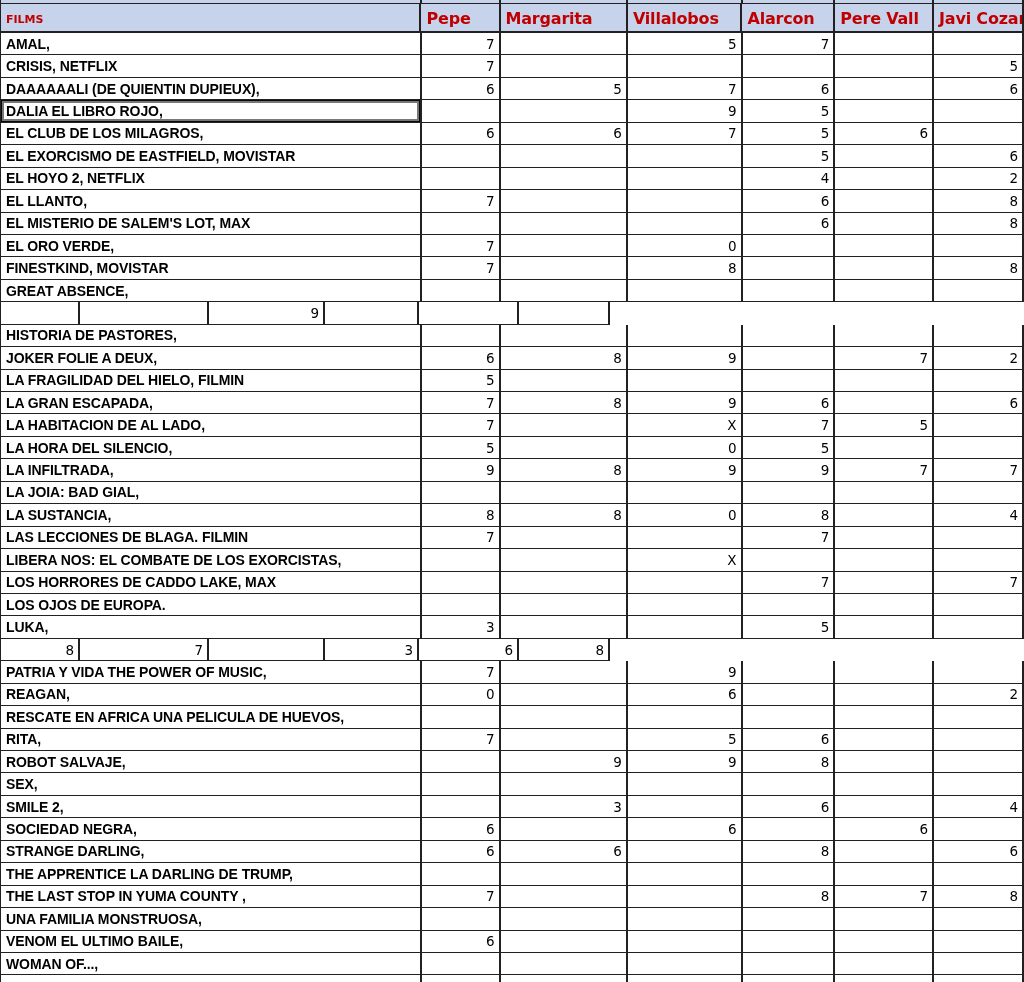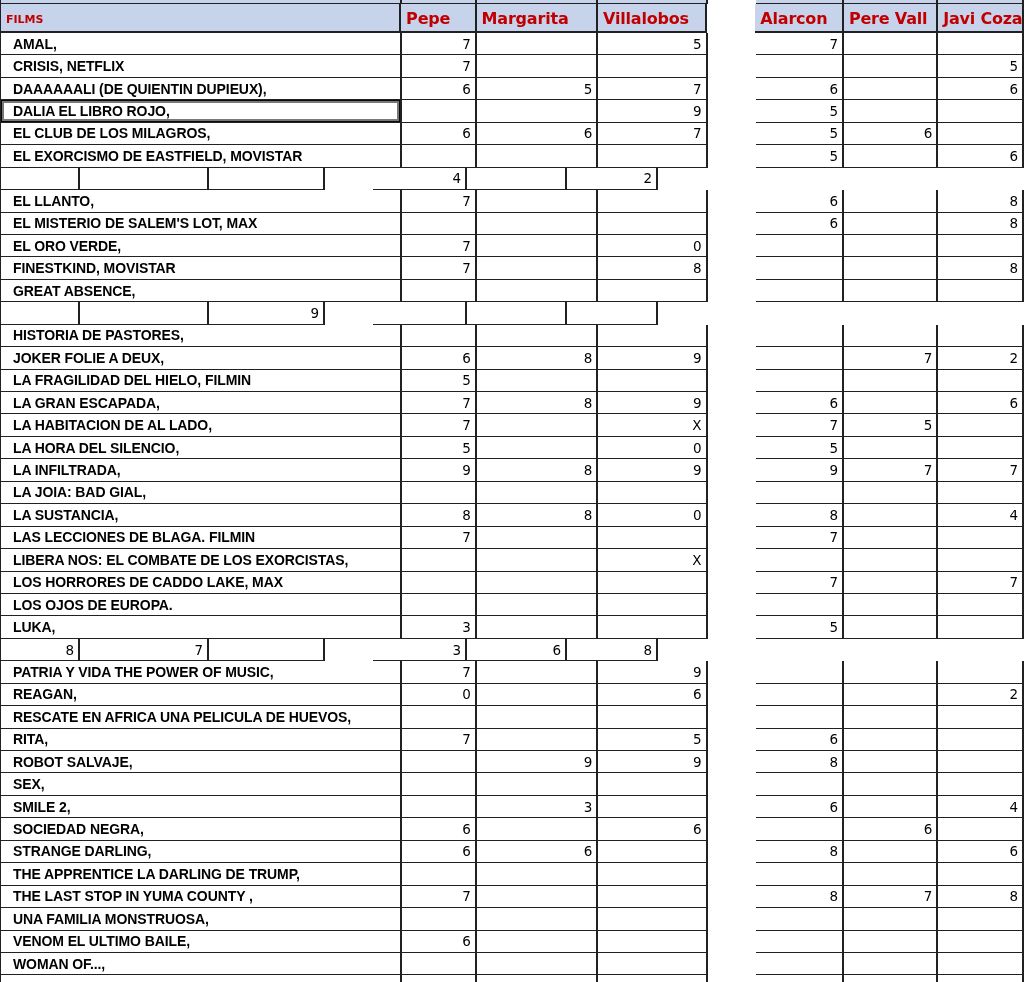--- a/index.html
+++ b/index.html
@@ -22,21 +22,21 @@
     overflow:hidden;white-space:nowrap;
     display:flex;align-items:center;
     background:#fff;
   }
   .row .cell:first-child{border-left:1.5px solid var(--grid);}
   
   .title-col{width:427px;}
   .c0{width:80px;}
   .c1{width:129px;}
   .c2{width:116px;}
-  .c3{width:94px;margin-left:48px;}
+  .c3{width:94px;}
   .c4{width:100px;}
   .c5{width:91px;}
   
   .sliver-row{height:4px;}
   .sliver-row .cell{background:var(--header-bg);border-bottom:1px solid var(--grid);}
   
   .header-row{height:29px;}
   .header-row .cell{
     background:var(--header-bg);
     color:var(--header-red);
@@ -48,21 +48,21 @@
     letter-spacing:-0.2px;
     border-bottom:2px solid var(--grid);
   }
   .header-row .films-cell{font-size:11px;padding-bottom:5px;letter-spacing:0;}
   
   .data-row{height:22.45px;}
   .title-cell{
     font-weight:bold;
     font-size:14px;
     color:#000;
-    padding-left:12px;
+    padding-left:5px;
     letter-spacing:-0.1px;
   }
   .score-cell{
     justify-content:flex-end;
     padding-right:4px;
     font-family:"DejaVu Sans","Liberation Sans",sans-serif;
     font-size:13.5px;
     color:#000;
   }
   .selected{
@@ -143,20 +143,21 @@
       <div class="row data-row">
         <div class="cell title-col title-cell">EL EXORCISMO DE EASTFIELD, MOVISTAR</div>
         <div class="cell c0 score-cell"></div>
         <div class="cell c1 score-cell"></div>
         <div class="cell c2 score-cell"></div>
         <div class="cell c3 score-cell">5</div>
         <div class="cell c4 score-cell"></div>
         <div class="cell c5 score-cell">6</div>
       </div>
       <div class="row data-row">
+        <div class="cell title-col title-cell">EL HOYO 2, NETFLIX</div>
         <div class="cell c0 score-cell"></div>
         <div class="cell c1 score-cell"></div>
         <div class="cell c2 score-cell"></div>
         <div class="cell c3 score-cell">4</div>
         <div class="cell c4 score-cell"></div>
         <div class="cell c5 score-cell">2</div>
       </div>
       <div class="row data-row">
         <div class="cell title-col title-cell">EL LLANTO,</div>
         <div class="cell c0 score-cell">7</div>

